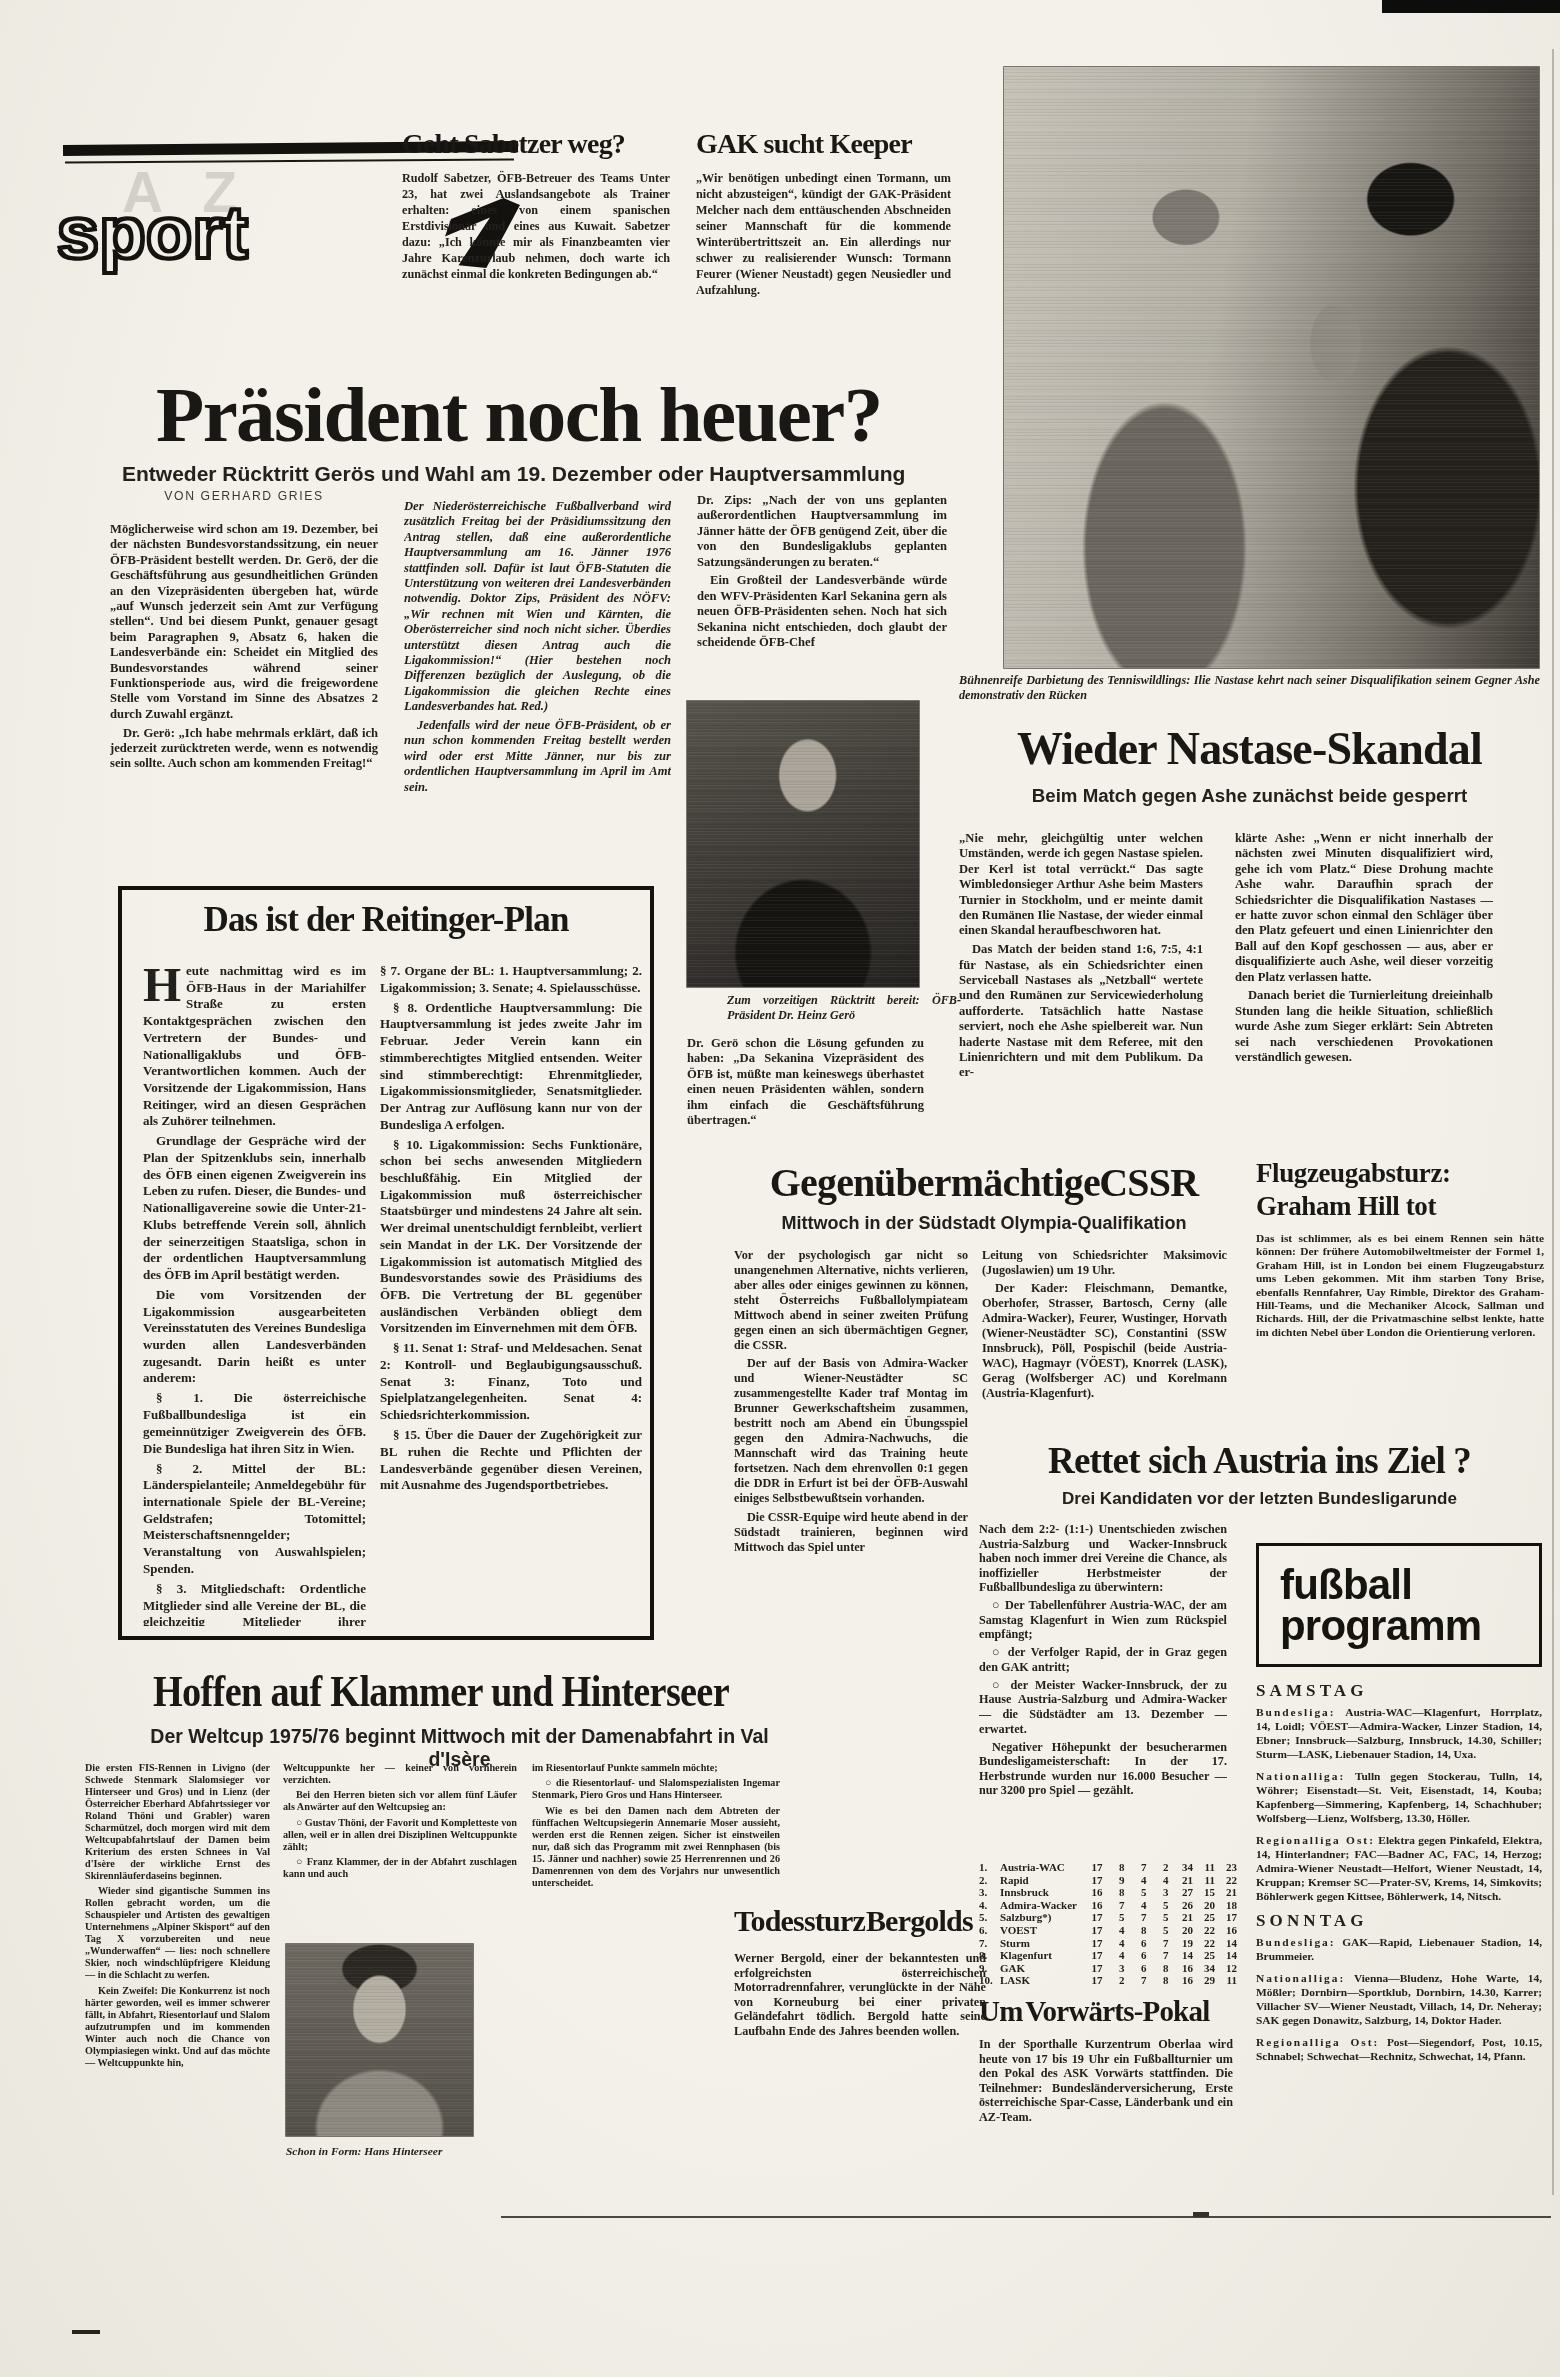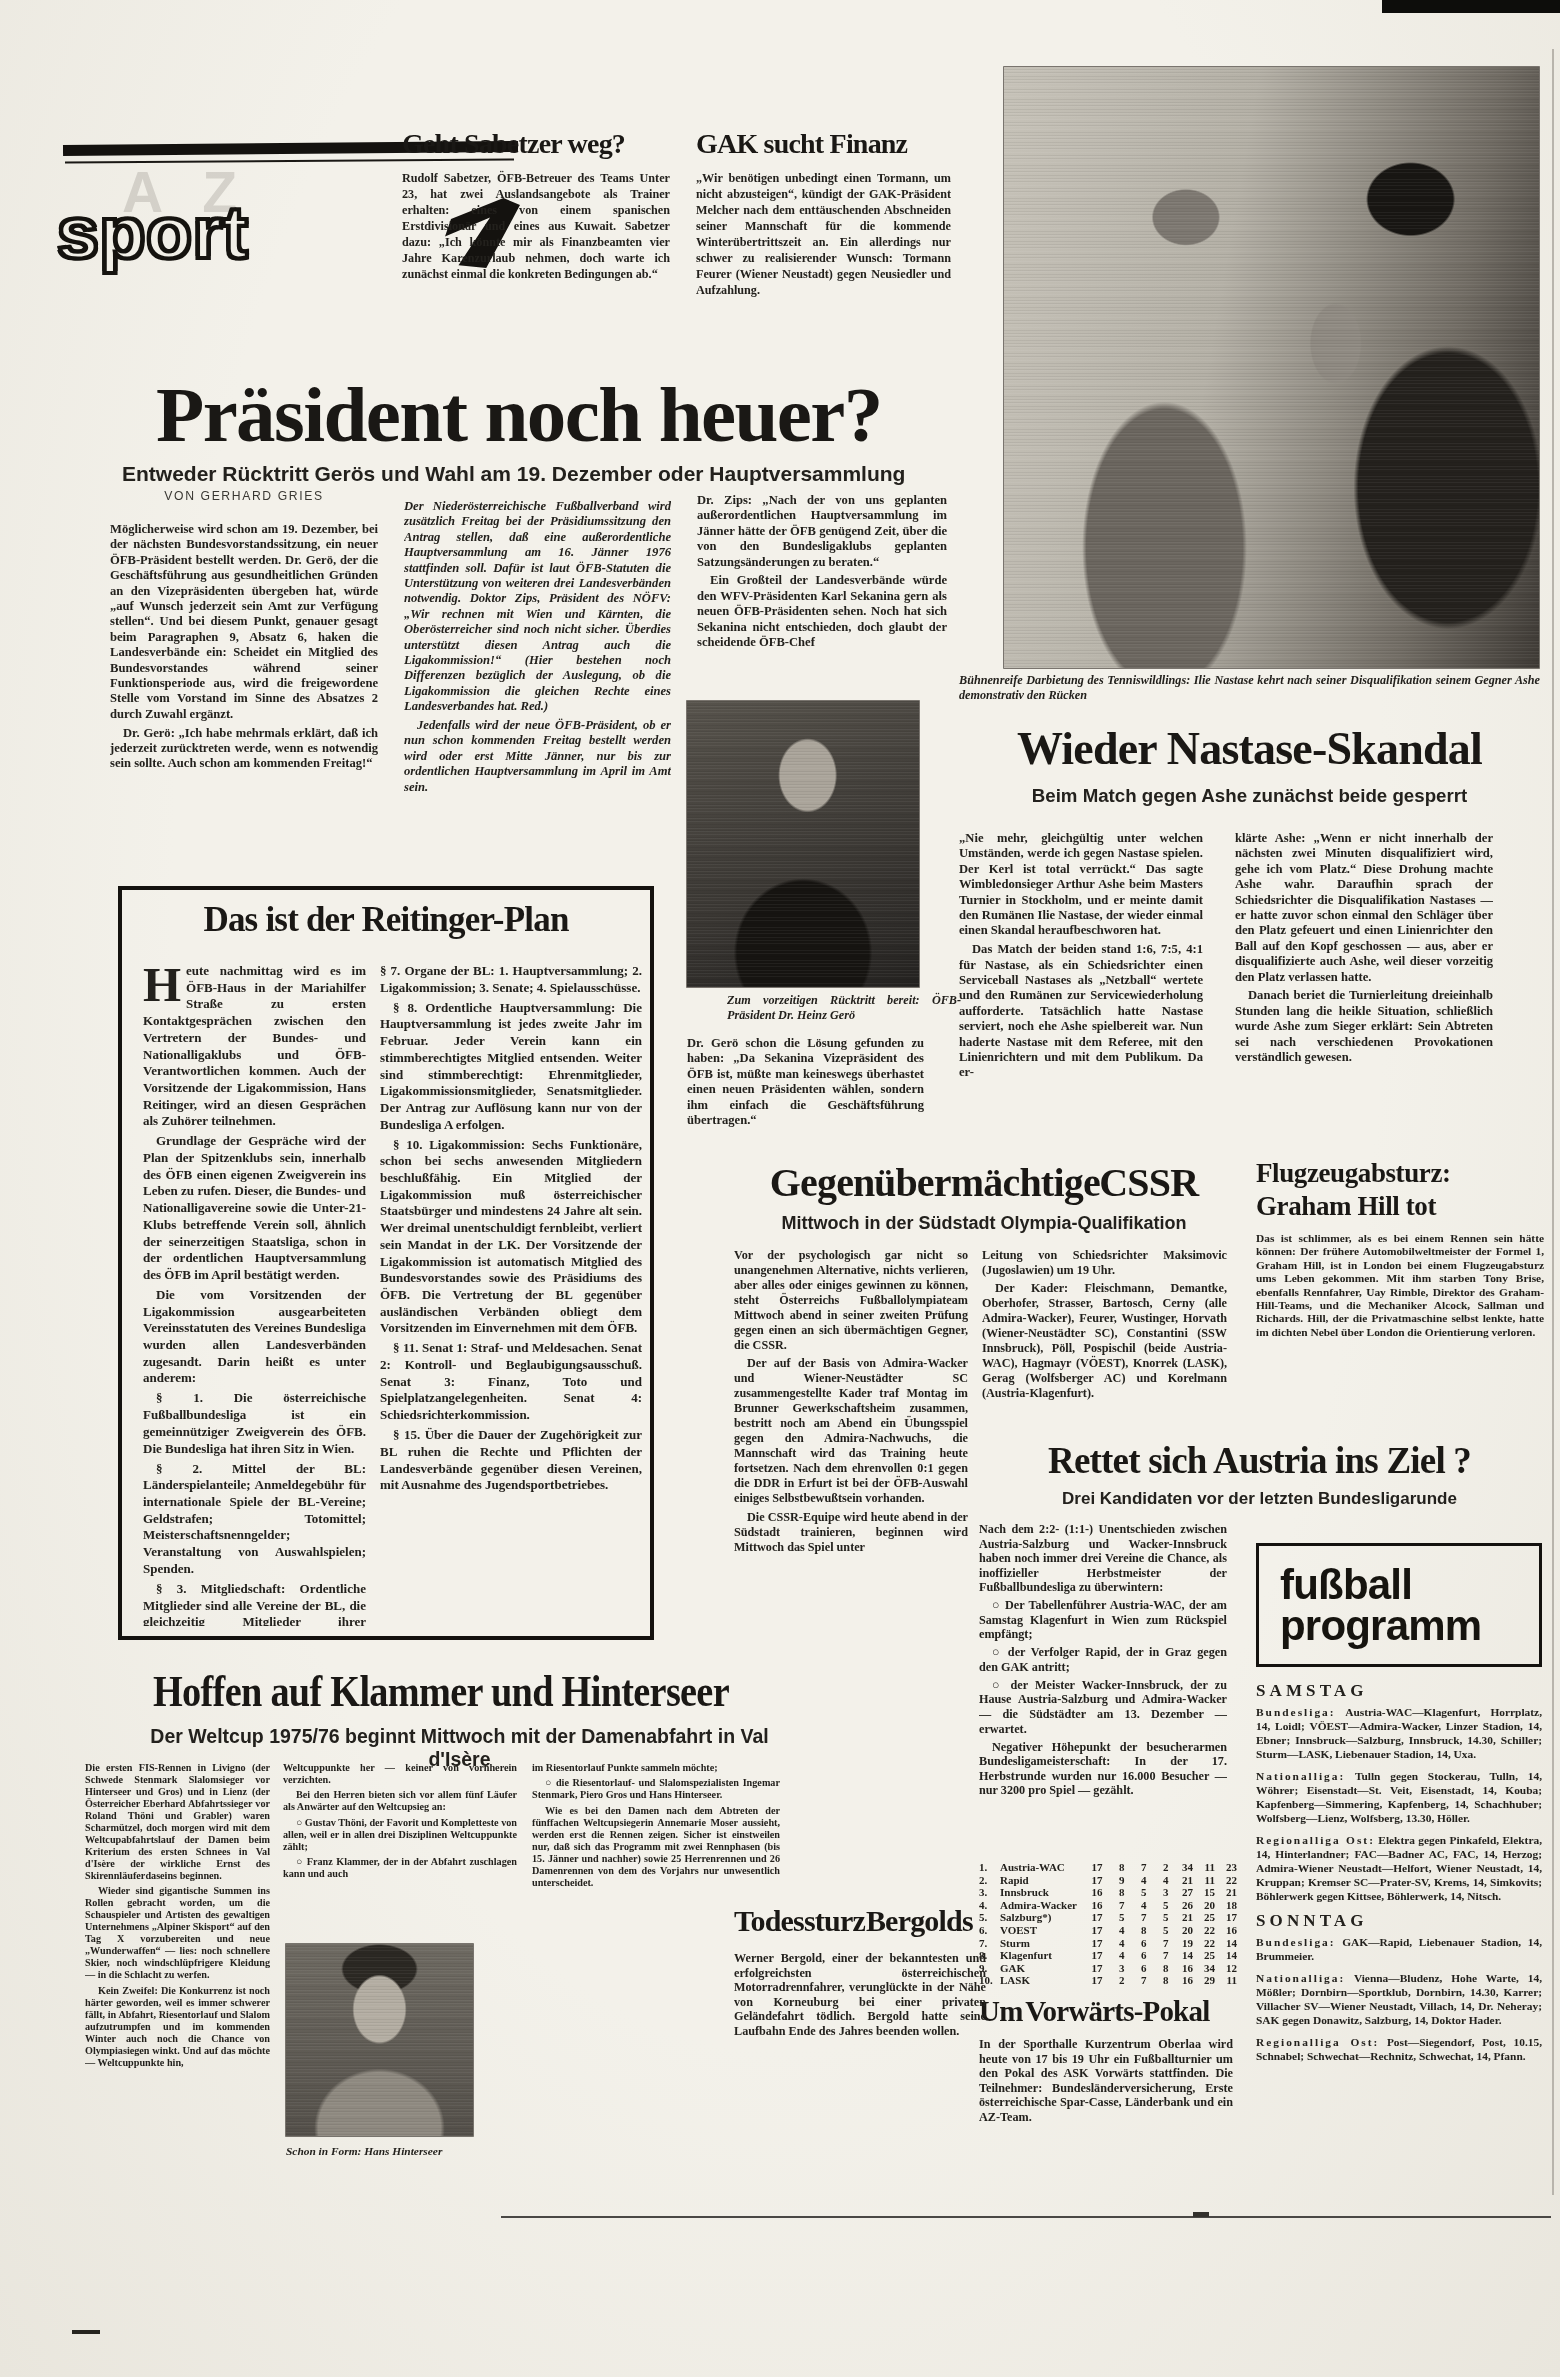--- a/index.html
+++ b/index.html
@@ -134,21 +134,21 @@
   <div class="abs" id="masthead-sport">sport</div>
   <div class="abs" id="masthead-flick"></div>
 
   <div class="abs" id="art-sabetzer">
     <h2 class="headline tophead">Geht Sabetzer weg?</h2>
     <div class="col topbody">
         <p>Rudolf Sabetzer, ÖFB-Betreuer des Teams Unter 23, hat zwei Auslandsangebote als Trainer erhalten: eines von einem spanischen Erstdivisionär und eines aus Kuwait. Sabetzer dazu: „Ich könnte mir als Finanzbeamten vier Jahre Karenzurlaub nehmen, doch warte ich zunächst einmal die konkreten Bedingungen ab.“</p>
       </div>
   </div>
   <div class="abs" id="art-gak">
-    <h2 class="headline tophead">GAK sucht Finanz</h2>
+    <h2 class="headline tophead">GAK sucht Keeper</h2>
     <div class="col topbody">
         <p>„Wir benötigen unbedingt einen Tormann, um nicht abzusteigen“, kündigt der GAK-Präsident Melcher nach dem enttäuschenden Abschneiden seiner Mannschaft für die kommende Winterübertrittszeit an. Ein allerdings nur schwer zu realisierender Wunsch: Tormann Feurer (Wiener Neustadt) gegen Neusiedler und Aufzahlung.</p>
       </div>
   </div>
 
   <div class="abs photo" id="photo-tennis"></div>
   <div class="abs caption" id="cap-tennis">Bühnenreife Darbietung des Tenniswildlings: Ilie Nastase kehrt nach seiner Disqualifikation seinem Gegner Ashe demonstrativ den Rücken</div>
 
   <h1 class="abs headline" id="head-praesident">Präsident noch heuer?</h1>
   <div class="abs sans" id="sub-praesident" style="font-weight:700;">Entweder Rücktritt Gerös und Wahl am 19. Dezember oder Hauptversammlung</div>

